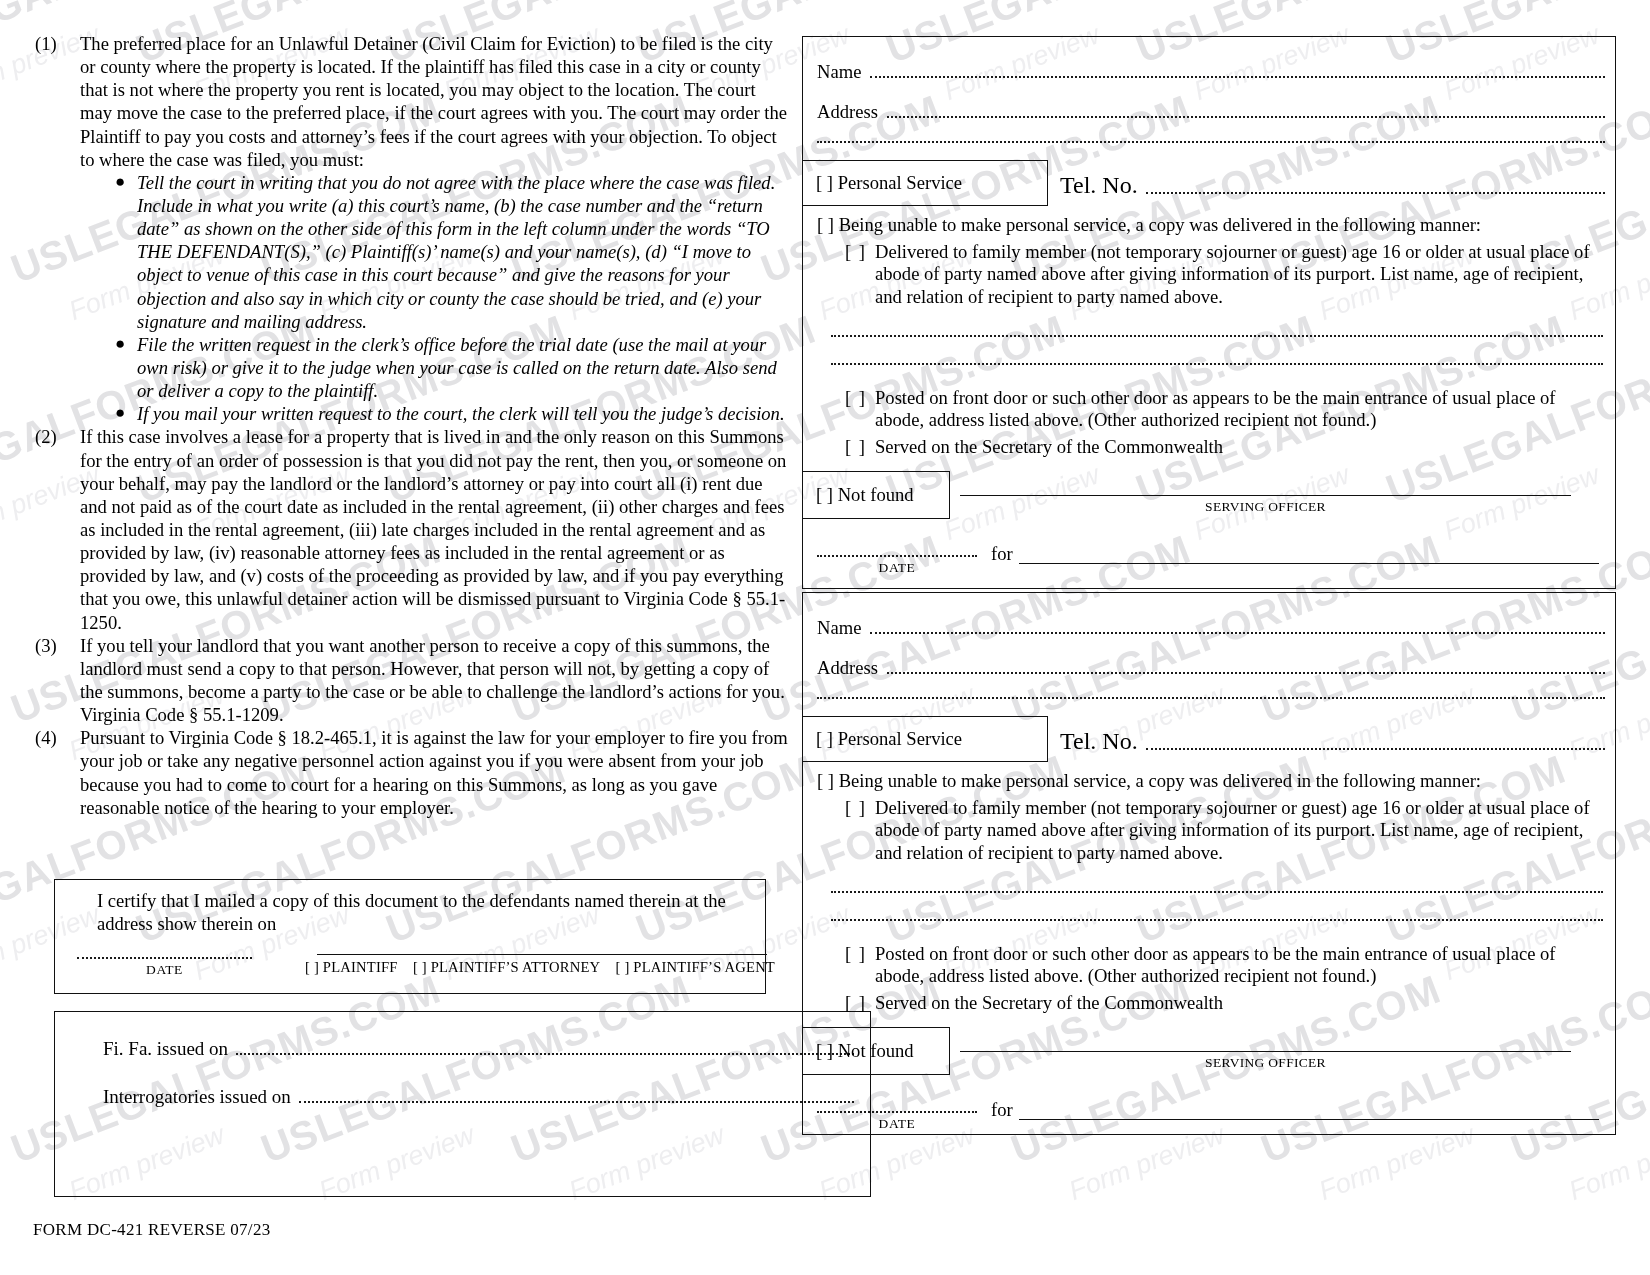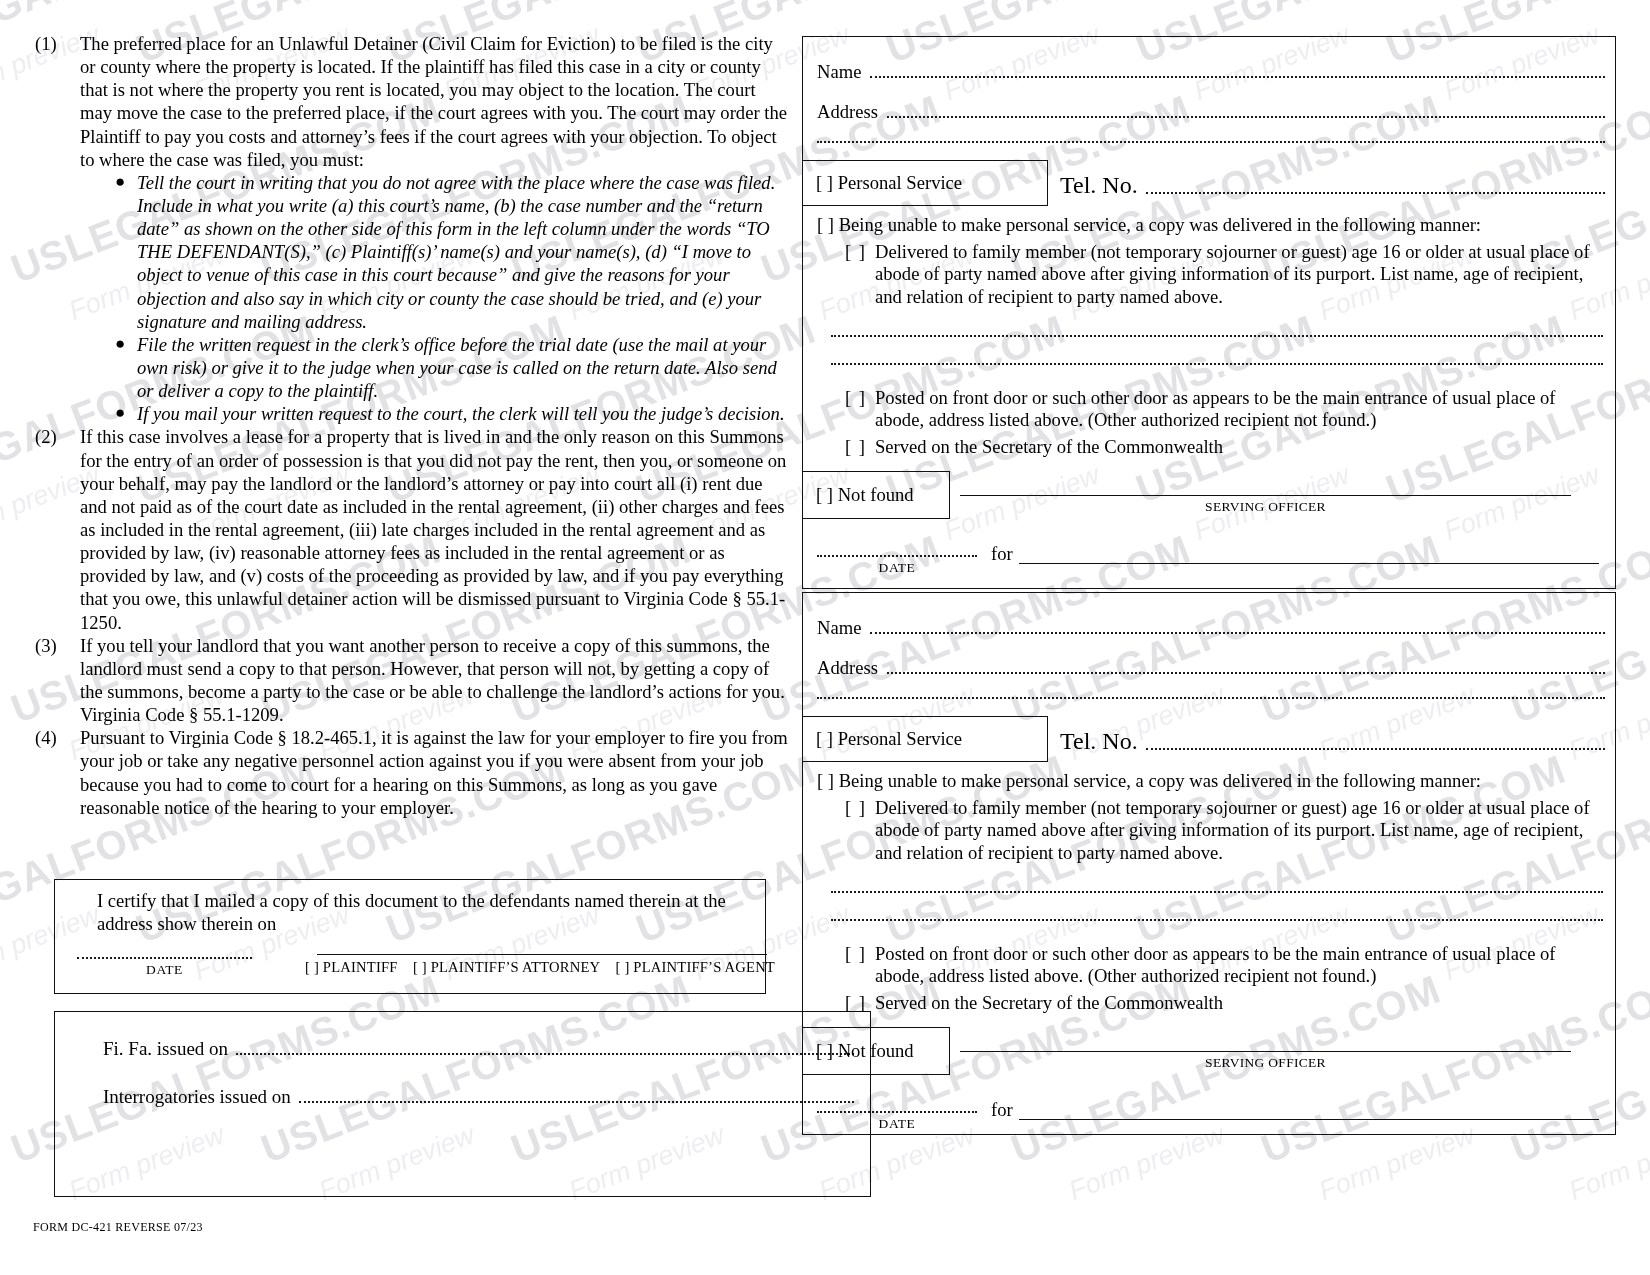--- a/index.html
+++ b/index.html
@@ -149,21 +149,21 @@
     font-size:19px;
     padding:0 16px 0 20px;
     margin-top:26px;
   }
   .fifa-label{ flex:0 0 auto; white-space:nowrap; padding-right:8px; }
   .fifa-dots{ flex:1 1 auto; border-bottom:2.4px dotted #1a1a1a; height:0; margin-bottom:5px; }
 
   #form-footer{
     position:absolute;
     left:33px; top:1220px;
-    font-size:12px;
+    font-size:17px;
     letter-spacing:0.3px;
     font-family:"Liberation Serif","DejaVu Serif",serif;
   }
 
   
   #right-col{
     position:absolute;
     left:802px; top:36px;
     width:814px;
   }

